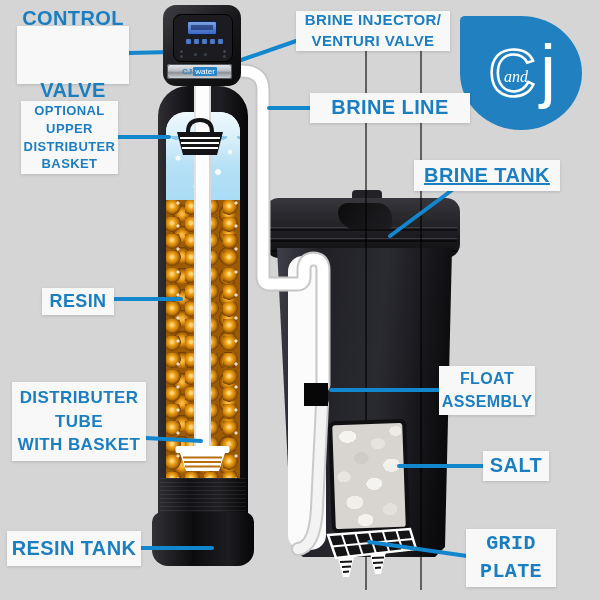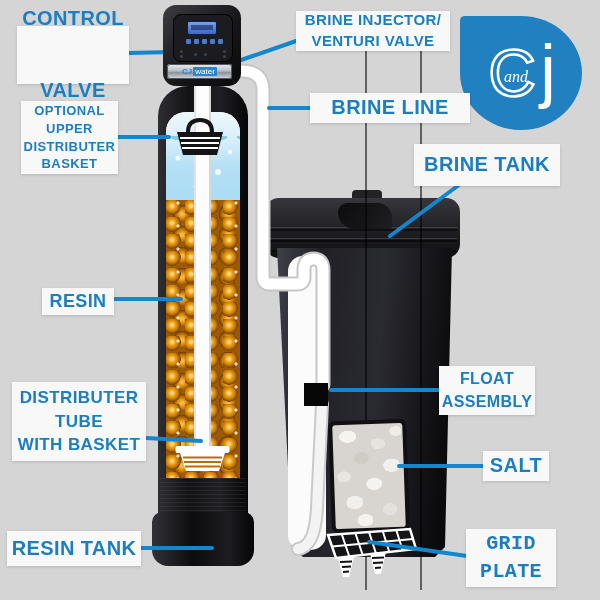--- a/index.html
+++ b/index.html
@@ -11,21 +11,21 @@
   
   .label{
     position:absolute;display:flex;flex-direction:column;align-items:center;justify-content:center;
     background:#f8f8f8;color:#1b7ec1;font-weight:700;text-align:center;
     box-shadow:0 1px 3px rgba(0,0,0,.15);letter-spacing:.4px;z-index:10;line-height:1.38;
   }
   .label span{display:block;white-space:nowrap;}
   #lb-control-valve   {left:17px;  top:26px;  width:112px; height:58px; font-size:20px;gap:44px;}
   #lb-brine-injector  {left:296px; top:11px;  width:154px; height:40px; font-size:15px;}
   #lb-brine-line      {left:310px; top:93px;  width:160px; height:30px; font-size:20px;}
-  #lb-brine-tank      {left:414px; top:144px; width:146px; height:42px; font-size:20px;}
+  #lb-brine-tank      {left:414px; top:160px; width:146px; height:31px; font-size:20px;text-decoration:underline;}
   #lb-optional-upper  {left:21px;  top:101px; width:97px;  height:73px; font-size:13px;}
   #lb-resin           {left:42px;  top:288px; width:72px;  height:27px; font-size:18px;}
   #lb-distributer-tube{left:12px;  top:382px; width:134px; height:79px; font-size:17px;}
   #lb-resin-tank      {left:7px;   top:531px; width:134px; height:35px; font-size:20px;}
   #lb-float-assembly  {left:439px; top:366px; width:96px; height:49px; font-size:16px;}
   #lb-salt            {left:483px; top:451px; width:66px;  height:30px; font-size:20px;}
   #lb-grid-plate      {left:466px; top:529px; width:90px;  height:58px; font-size:20px;font-family:Liberation Mono, monospace;}
 
   
   .rt-shell{

